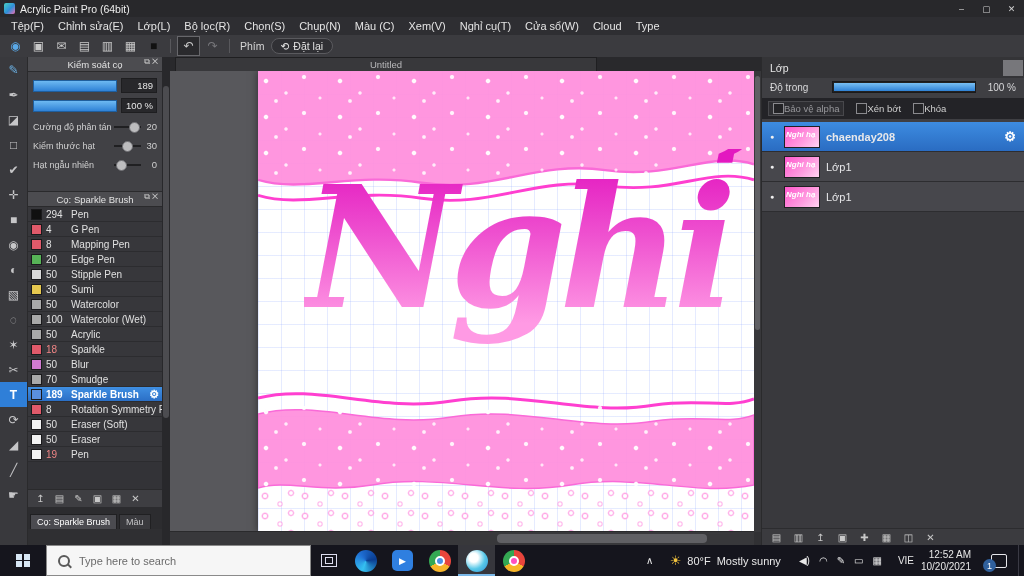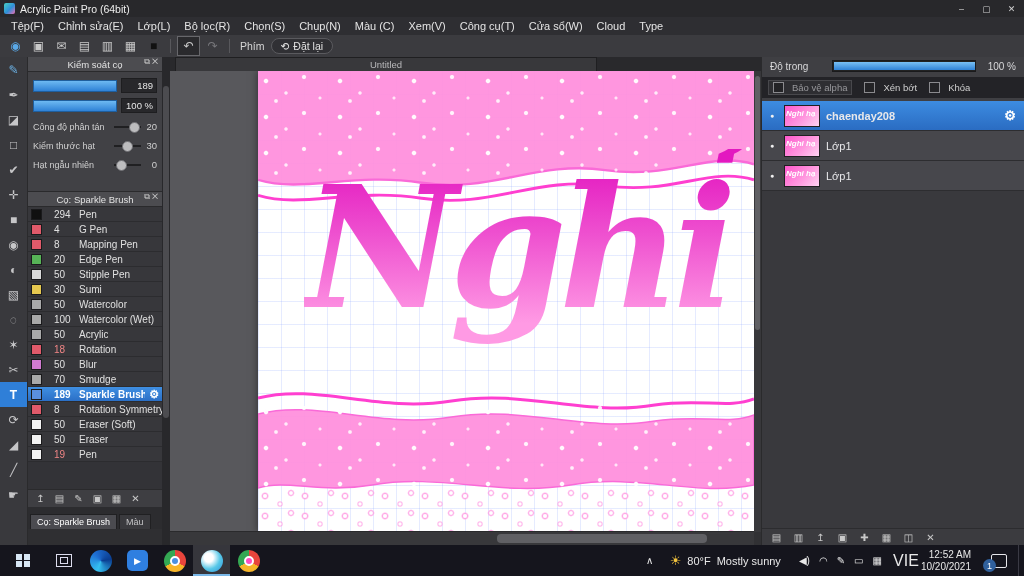--- a/index.html
+++ b/index.html
@@ -43,21 +43,21 @@
   .bc-val{width:28px;text-align:right;background:#28282b;color:#e6e6e6;font-size:9.5px;padding:1px 3px;border:1px solid #1e1e20;}
   .prow{display:flex;align-items:center;gap:3px;margin:8px 0;font-size:9px;color:#cfcfcf;}
   .plabel{width:78px;white-space:nowrap;overflow:hidden;}
   .pslider{flex:1;height:2px;background:#202022;position:relative;min-width:16px;}
   .knob{position:absolute;top:-4px;width:9px;height:9px;border-radius:50%;background:#bdbdbf;border:1px solid #707074;}
   .pval{width:13px;text-align:right;font-size:9.5px;}
   #blist{height:255px;background:#333337;overflow:hidden;}
   .brow{display:flex;align-items:center;height:14px;padding-left:3px;gap:4px;font-size:10px;color:#e0e0e0;
         border-bottom:1px solid #2c2c2f;background:#37373b;}
   .sw{width:9px;height:9px;border:1px solid #1a1a1c;flex:none;}
-  .bsz{width:21px;flex:none;margin-left:8px;}
+  .bsz{width:21px;flex:none;}
   .bsz.hot{color:#f08585;}
   .bnm{white-space:nowrap;overflow:hidden;}
   .brow.sel{background:linear-gradient(180deg,#3f8fe2,#2b6fc6);color:#fff;font-weight:bold;}
   .gear{margin-left:auto;margin-right:3px;font-size:11px;color:#fff;}
   #bfiller{flex:1;background:#333337;}
   #brush-iconbar{height:17px;background:#3e3e42;display:flex;gap:4px;align-items:center;padding:0 5px;
                  font-size:10px;color:#c9c9c9;border-top:1px solid #2a2a2c;}
   .pib{width:15px;text-align:center;}
   #ptab-gap{height:6px;background:#2c2c2f;}
   #panel-tabs{height:16px;display:flex;align-items:flex-end;background:#2c2c2f;gap:2px;padding-left:2px;}
@@ -111,21 +111,21 @@
   .lp-head{height:21px;background:#343437;display:flex;align-items:center;padding-left:8px;font-size:10.5px;color:#e6e6e6;}
   .lp-dock{margin-left:auto;width:20px;height:16px;background:#77777b;margin-right:1px;}
   .lp-row{display:flex;align-items:center;padding:3px 8px;gap:6px;font-size:10px;color:#d8d8da;}
   .lp-label{width:56px;white-space:nowrap;}
   .lp-slider{flex:1;height:10px;background:#222;border:1px solid #1a1a1c;position:relative;}
   .lp-slider .fill{position:absolute;top:1px;bottom:1px;left:1px;width:99%;background:linear-gradient(180deg,#79c0f4,#2f82d6);}
   .lp-val{width:34px;text-align:right;}
   .lp-select{flex:1;background:#2b2b2e;border:1px solid #1c1c1f;height:14px;display:flex;align-items:center;
              justify-content:space-between;padding:0 5px;font-size:10px;color:#e0e0e0;}
   .lp-checks{display:flex;align-items:center;background:#232327;margin:2px 0 3px;padding:3px 6px;gap:12px;font-size:9.5px;color:#cfcfcf;}
-  .cbgrp{display:flex;align-items:center;gap:8px;white-space:nowrap;}
+  .cbgrp{display:flex;align-items:center;gap:0;white-space:nowrap;}
   .cbgrp.grp1{background:#2e2e32;border:1px solid #48484c;padding:1px 4px;color:#97979b;}
   .cb{width:9px;height:9px;border:1px solid #8a8a8e;background:#232326;flex:none;}
   .lp-list{flex:1;background:#39393d;overflow:hidden;}
   .lrow{height:29px;display:flex;align-items:center;gap:6px;background:#47474c;border-bottom:1px solid #2d2d30;
         padding-left:4px;font-size:11px;color:#e8e8ea;}
   .lrow.sel{background:linear-gradient(180deg,#3d8ce1,#2a6cc2);font-weight:bold;}
   .vis{width:12px;font-size:7px;color:#f0f0f0;text-align:center;}
   .lthumb{width:34px;height:20px;background:#fff;border:1px solid #202022;position:relative;overflow:hidden;flex:none;}
   .lthumb i{position:absolute;left:0;top:0;right:0;bottom:0;background:linear-gradient(135deg,#ff57cc,#ff9ce0 60%,#ffd4f2);}
   .lthumb .mini{position:absolute;left:1px;top:3px;font-size:8px;font-style:italic;font-weight:bold;color:#fff;white-space:nowrap;}
@@ -151,21 +151,21 @@
   .app-chrome{width:22px;height:22px;border-radius:50%;position:relative;
               background:conic-gradient(#e8453c 0deg 120deg,#f7b529 120deg 240deg,#34a853 240deg 360deg);}
   .app-chrome::after{content:"";position:absolute;left:6px;top:6px;right:6px;bottom:6px;background:#4a90e2;border:2px solid #fff;border-radius:50%;}
   .app-chrome.pinkc::after{background:#ff4fc0;}
   .app-mb{width:22px;height:22px;border-radius:50%;background:radial-gradient(circle at 35% 35%,#fff 22%,#57c8e8 56%,#2f8fd8);}
   .tb-spacer{flex:1;}
   .tb-chevron{width:22px;display:flex;align-items:center;justify-content:center;font-size:10px;}
   .tb-weather{display:flex;align-items:center;gap:6px;padding:0 9px;white-space:nowrap;}
   .sun{color:#f3c43e;font-size:13px;}
   .tb-tray{display:flex;align-items:center;gap:9px;padding:0 9px;font-size:10px;}
-  .tb-lang{width:30px;display:flex;align-items:center;justify-content:center;font-size:16px;}
+  .tb-lang{width:30px;display:flex;align-items:center;justify-content:center;font-size:10px;}
   .tb-clock{display:flex;flex-direction:column;justify-content:center;align-items:flex-end;font-size:10px;line-height:12px;padding-right:9px;}
   .tb-notif{width:38px;position:relative;display:flex;align-items:center;justify-content:center;}
   .notif-icon{width:14px;height:12px;border:1px solid #e6e6ea;border-radius:2px;}
   .badge{position:absolute;left:3px;bottom:4px;min-width:13px;height:13px;border-radius:7px;background:#30609c;
          color:#fff;font-size:9px;display:flex;align-items:center;justify-content:center;}
   .tb-desk{width:5px;border-left:1px solid #3a3a44;}
 </style>
 </head>
 <body>
 
@@ -181,21 +181,21 @@
 
   <div id="menubar">
     <span class="mi">Tệp(F)</span>
     <span class="mi">Chỉnh sửa(E)</span>
     <span class="mi">Lớp(L)</span>
     <span class="mi">Bộ lọc(R)</span>
     <span class="mi">Chọn(S)</span>
     <span class="mi">Chụp(N)</span>
     <span class="mi">Màu (C)</span>
     <span class="mi">Xem(V)</span>
-    <span class="mi">Công cụ(T)</span>
+    <span class="mi">Nghỉ cụ(T)</span>
     <span class="mi">Cửa sổ(W)</span>
     <span class="mi">Cloud</span>
     <span class="mi">Type</span>
   </div>
 
   <div id="toolbar">
     <span class="tbtn accent">◉</span>
     <span class="tbtn">▣</span>
     <span class="tbtn">✉</span>
     <span class="tbtn">▤</span>
@@ -244,21 +244,21 @@
       <div id="bc-body">
         <div class="bc-row">
           <div class="bc-bar"></div>
           <span class="bc-val">189</span>
         </div>
         <div class="bc-row">
           <div class="bc-bar"></div>
           <span class="bc-val">100 %</span>
         </div>
         <div class="prow">
-          <span class="plabel">Công độ phân tán</span>
+          <span class="plabel">Cường độ phân tán</span>
           <span class="pslider">
               <span class="knob" style="left:55%"></span>
             </span>
           <span class="pval">20</span>
         </div>
         <div class="prow">
           <span class="plabel">Kiểm thước hạt</span>
           <span class="pslider">
               <span class="knob" style="left:28%"></span>
             </span>
@@ -319,21 +319,21 @@
             <span class="bnm">Watercolor (Wet)</span>
           </div>
         <div class="brow">
             <span class="sw" style="background: rgb(169, 169, 169);"></span>
             <span class="bsz">50</span>
             <span class="bnm">Acrylic</span>
           </div>
         <div class="brow">
             <span class="sw" style="background: rgb(224, 90, 106);"></span>
             <span class="bsz hot">18</span>
-            <span class="bnm">Rotation</span>
+            <span class="bnm">Sparkle</span>
           </div>
         <div class="brow">
             <span class="sw" style="background: rgb(209, 123, 209);"></span>
             <span class="bsz">50</span>
             <span class="bnm">Blur</span>
           </div>
         <div class="brow">
             <span class="sw" style="background: rgb(169, 169, 169);"></span>
             <span class="bsz">70</span>
             <span class="bnm">Smudge</span>
@@ -410,20 +410,24 @@
             <div class="thumb"></div>
           </div>
         <div id="hscroll">
             <div class="thumb"></div>
           </div>
         <div id="sbcorner"></div>
       </div>
     </div>
 
     <div id="layerpanel">
+      <div class="lp-head">
+        <span>Lớp</span>
+        <span class="lp-dock"></span>
+      </div>
       <div class="lp-row">
         <span class="lp-label">Độ trong</span>
         <div class="lp-slider">
             <div class="fill"></div>
           </div>
         <span class="lp-val">100 %</span>
       </div>
       <div class="lp-checks">
         <span class="cbgrp grp1">
             <span class="cb"></span>
@@ -480,20 +484,24 @@
 
   <div id="taskbar">
     <div class="tb-start">
       <span class="winlogo">
           <span></span>
           <span></span>
           <span></span>
           <span></span>
         </span>
     </div>
+    <div class="tb-search">
+      <span class="sicon"></span>
+      <span>Type here to search</span>
+    </div>
     <div class="tb-btn">
         <span class="tv-icon"></span>
       </div>
     <div class="tb-app">
         <span class="app-edge"></span>
       </div>
     <div class="tb-app">
         <span class="app-media">▶</span>
       </div>
     <div class="tb-app">

